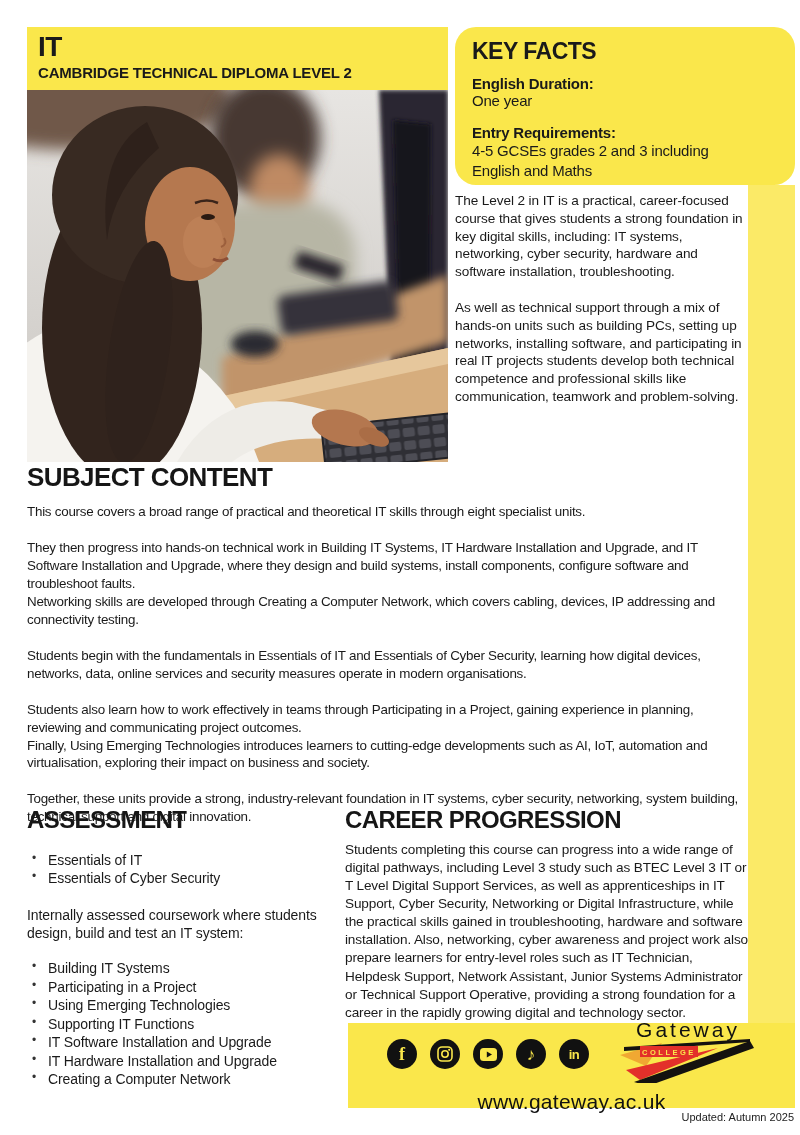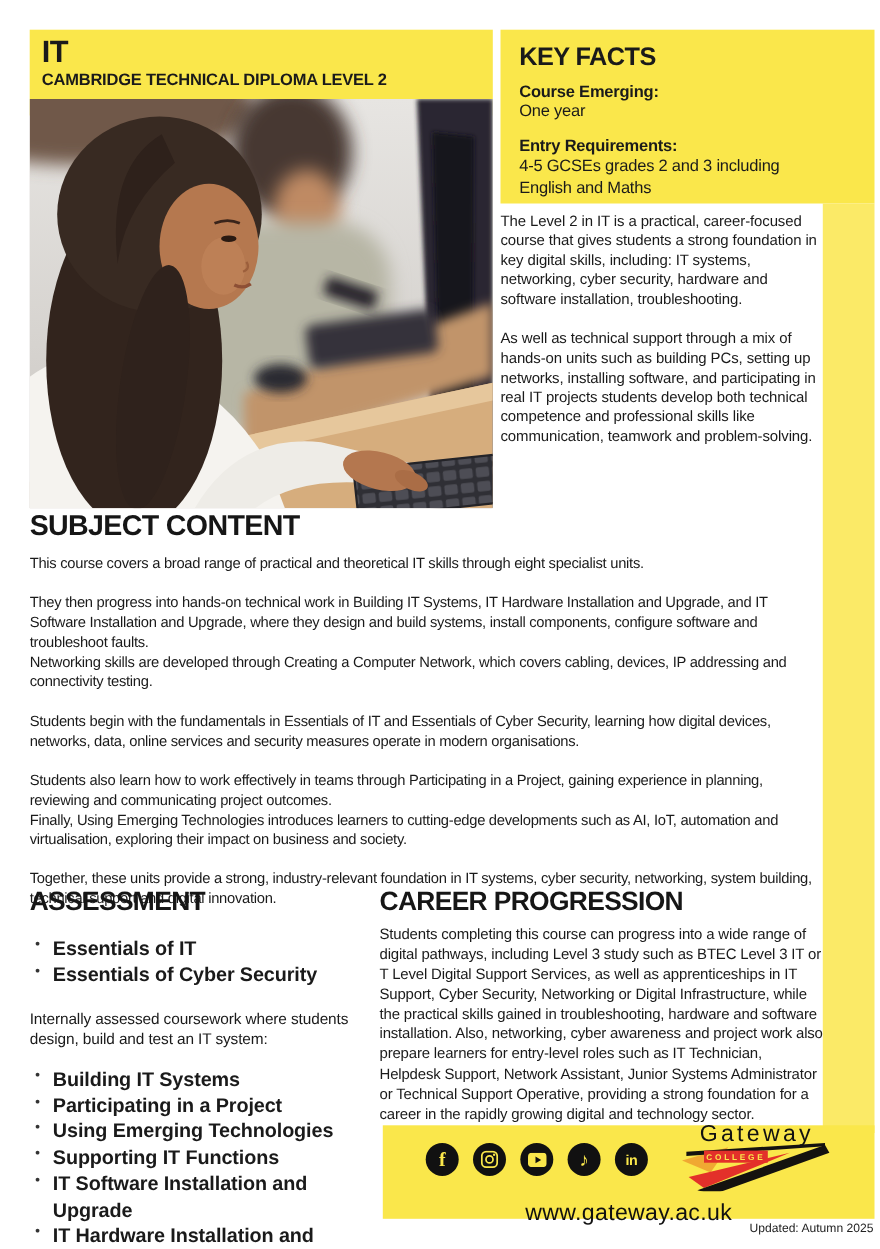--- a/index.html
+++ b/index.html
@@ -10,21 +10,21 @@
     width:800px;
   }
   .page { position:relative; width:800px; height:1135px; background:#fff; overflow:hidden; }
 
   
   .yellow { background:#fae74b; }
   .title-box { position:absolute; left:27px; top:27px; width:421px; height:78px; padding:6px 11px; }
   .course-title { font-size:28px; font-weight:700; line-height:1.02; letter-spacing:-0.5px; }
   .course-subtitle { font-size:15px; font-weight:700; letter-spacing:-0.2px; margin-top:2px; }
 
-  .keyfacts { position:absolute; left:455px; top:27px; width:340px; height:158px; padding:11px 17px; }
+  .keyfacts { position:absolute; left:455px; top:27px; width:340px; height:158px; padding:11px 17px;border-radius:21px; }
   .keyfacts h2 { font-size:23px; font-weight:700; letter-spacing:-0.5px; margin-bottom:10px; }
   .kf-label { font-size:15px; font-weight:700; letter-spacing:-0.2px; }
   .kf-value { font-size:15px; letter-spacing:-0.2px; }
   .kf-gap { margin-top:15px; }
   .kf-entry-value { max-width:252px; line-height:1.35; }
 
   .stripe { position:absolute; left:748px; top:185px; width:47px; height:845px; background:#fbea67; }
 
   
   .photo { position:absolute; left:27px; top:90px; width:421px; height:372px; overflow:hidden; background:#d6d3cf; }
@@ -37,21 +37,21 @@
   .overview p { font-size:13.6px; line-height:1.31; letter-spacing:-0.1px; margin-bottom:18px; }
 
   .subject { position:absolute; left:27px; top:462px; width:722px; }
   .subject .sec-title { font-size:26px; margin-bottom:10px; }
   .subject p { font-size:13.4px; line-height:1.34; letter-spacing:-0.25px; margin-bottom:18px; white-space:pre-line; }
 
   .assessment { position:absolute; left:27px; top:806px; width:312px; }
   .assessment .sec-title { font-size:24px; margin-bottom:7px; }
   .assessment p { font-size:14px; line-height:1.3; letter-spacing:-0.1px; }
   .bullets { list-style:none; margin:17px 0 18px 0; }
-  .bullets li { position:relative; font-size:18px; line-height:1.32; letter-spacing:-0.1px; padding-left:21px;font-weight:bold; }
+  .bullets li { position:relative; font-size:14px; line-height:1.32; letter-spacing:-0.1px; padding-left:21px; }
   .bullets li::before { content:"•"; position:absolute; left:5px; top:0; font-size:12px; color:#333; }
 
   .career { position:absolute; left:345px; top:806px; width:404px; }
   .career .sec-title { font-size:24px; margin-bottom:7px; }
   .career p { font-size:13.6px; line-height:1.33; letter-spacing:-0.15px; }
 
   
   .footer { position:absolute; left:348px; top:1023px; width:447px; height:85px;
             display:flex; flex-direction:column; align-items:center; justify-content:center; padding-top:4px; }
   .footer-row { display:flex; align-items:center; gap:13px; }
@@ -69,21 +69,21 @@
 
 <div class="page">
 
   <header class="title-box yellow">
     <h1 class="course-title">IT</h1>
     <div class="course-subtitle">CAMBRIDGE TECHNICAL DIPLOMA LEVEL 2</div>
   </header>
 
   <aside class="keyfacts yellow">
     <h2>KEY FACTS</h2>
-    <div class="kf-label">Course Emerging:</div>
+    <div class="kf-label">English Duration:</div>
     <div class="kf-value">One year</div>
     <div class="kf-label kf-gap">Entry Requirements:</div>
     <div class="kf-value kf-entry-value">4-5 GCSEs grades 2 and 3 including English and Maths</div>
   </aside>
 
   <div class="stripe"></div>
 
   <div class="photo">
     <svg viewBox="0 0 421 372" preserveAspectRatio="none" aria-hidden="true">
       <defs>

